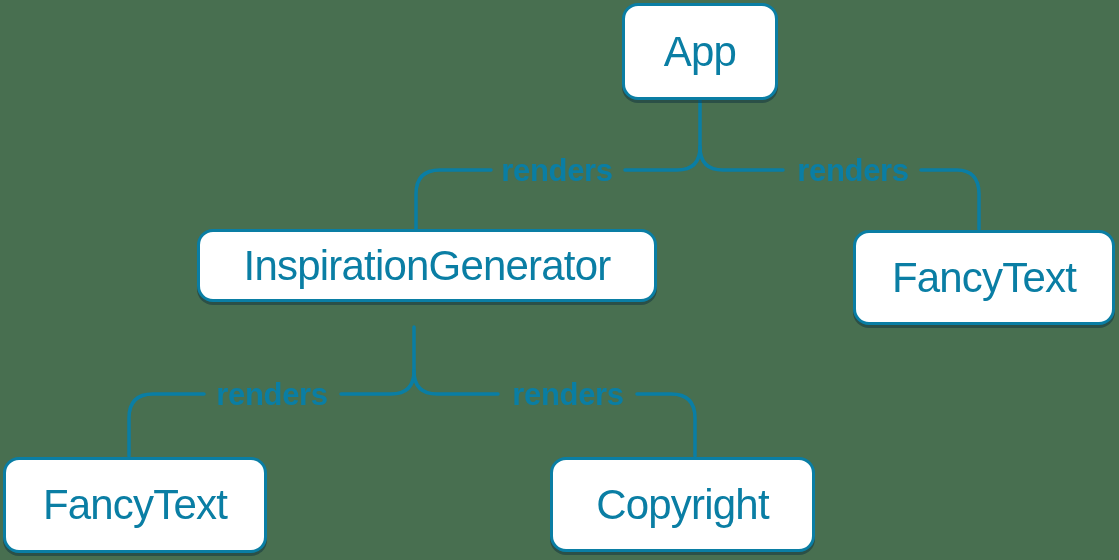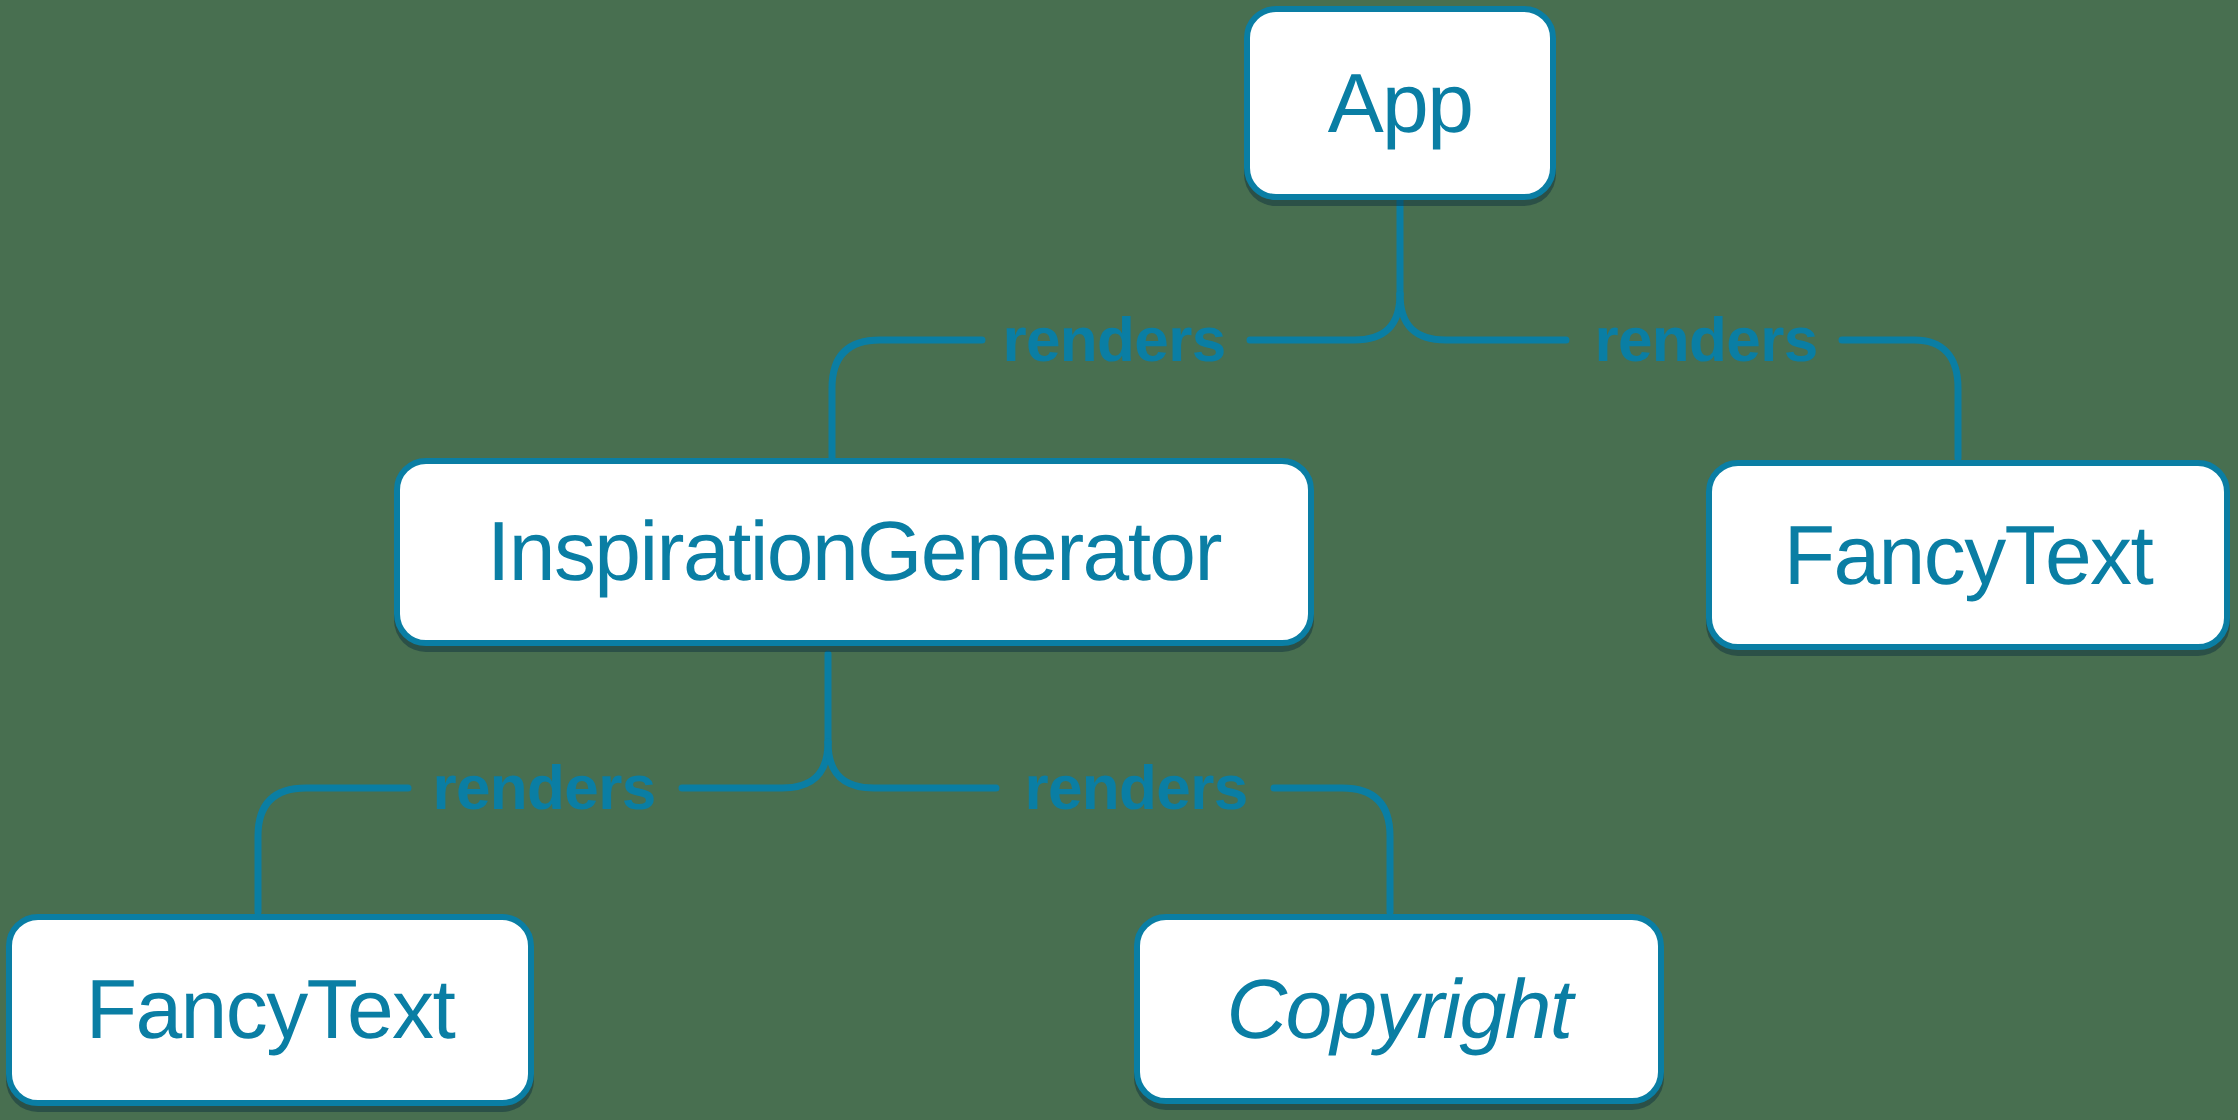--- a/index.html
+++ b/index.html
@@ -81,33 +81,33 @@
     <g>
       <path d="M414 371 C414 387 422 394 437 394 H498"></path>
       <path d="M637 394 H671 C687 394 695 402 695 418 V456"></path>
     </g>
   </svg>
 
   <div class="node" style="left:622px; top:3px; width:156px; height:97px;">
     <span>App</span>
   </div>
 
-  <div class="node" style="left:197px; top:229px; width:460px; height:94px;">
+  <div class="node" style="left:197px; top:229px; width:460px; height:73px;">
     <span>InspirationGenerator</span>
   </div>
 
   <div class="node" style="left:853px; top:230px; width:262px; height:95px;">
     <span>FancyText</span>
   </div>
 
   <div class="node" style="left:3px; top:457px; width:264px; height:96px;">
     <span>FancyText</span>
   </div>
 
-  <div class="node" style="left:567px; top:457px; width:265px; height:95px;font-style:italic;">
+  <div class="node" style="left:550px; top:457px; width:265px; height:95px;">
     <span>Copyright</span>
   </div>
 
   <div class="edge-label" style="left:557px; top:170px;">renders</div>
   <div class="edge-label" style="left:853px; top:170px;">renders</div>
   <div class="edge-label" style="left:272px; top:394px;">renders</div>
   <div class="edge-label" style="left:568px; top:394px;">renders</div>
 
 </div>
 

